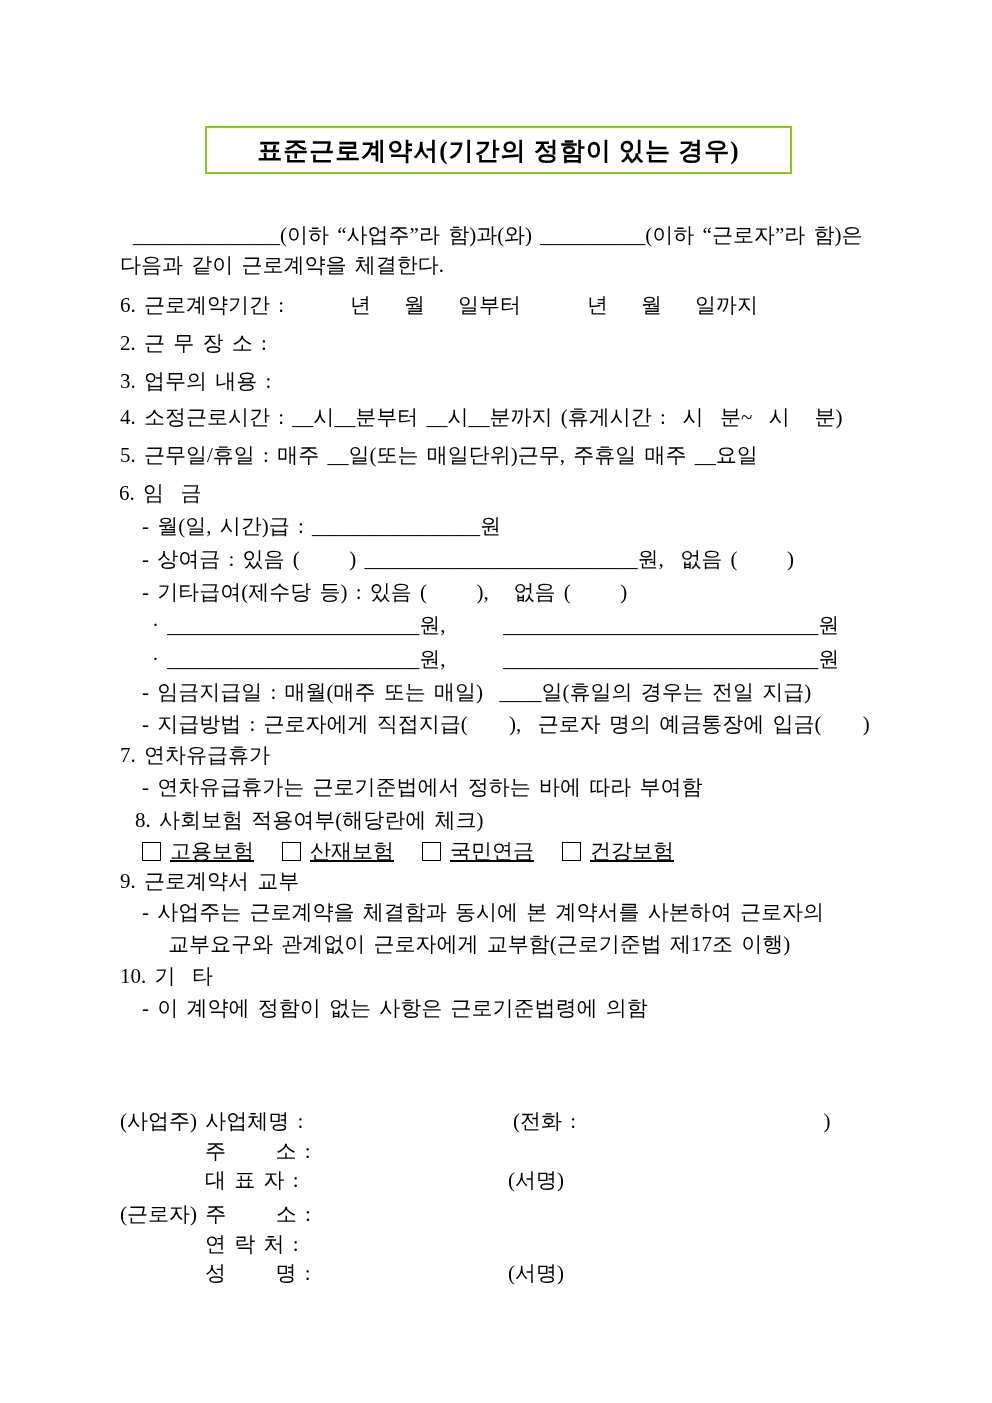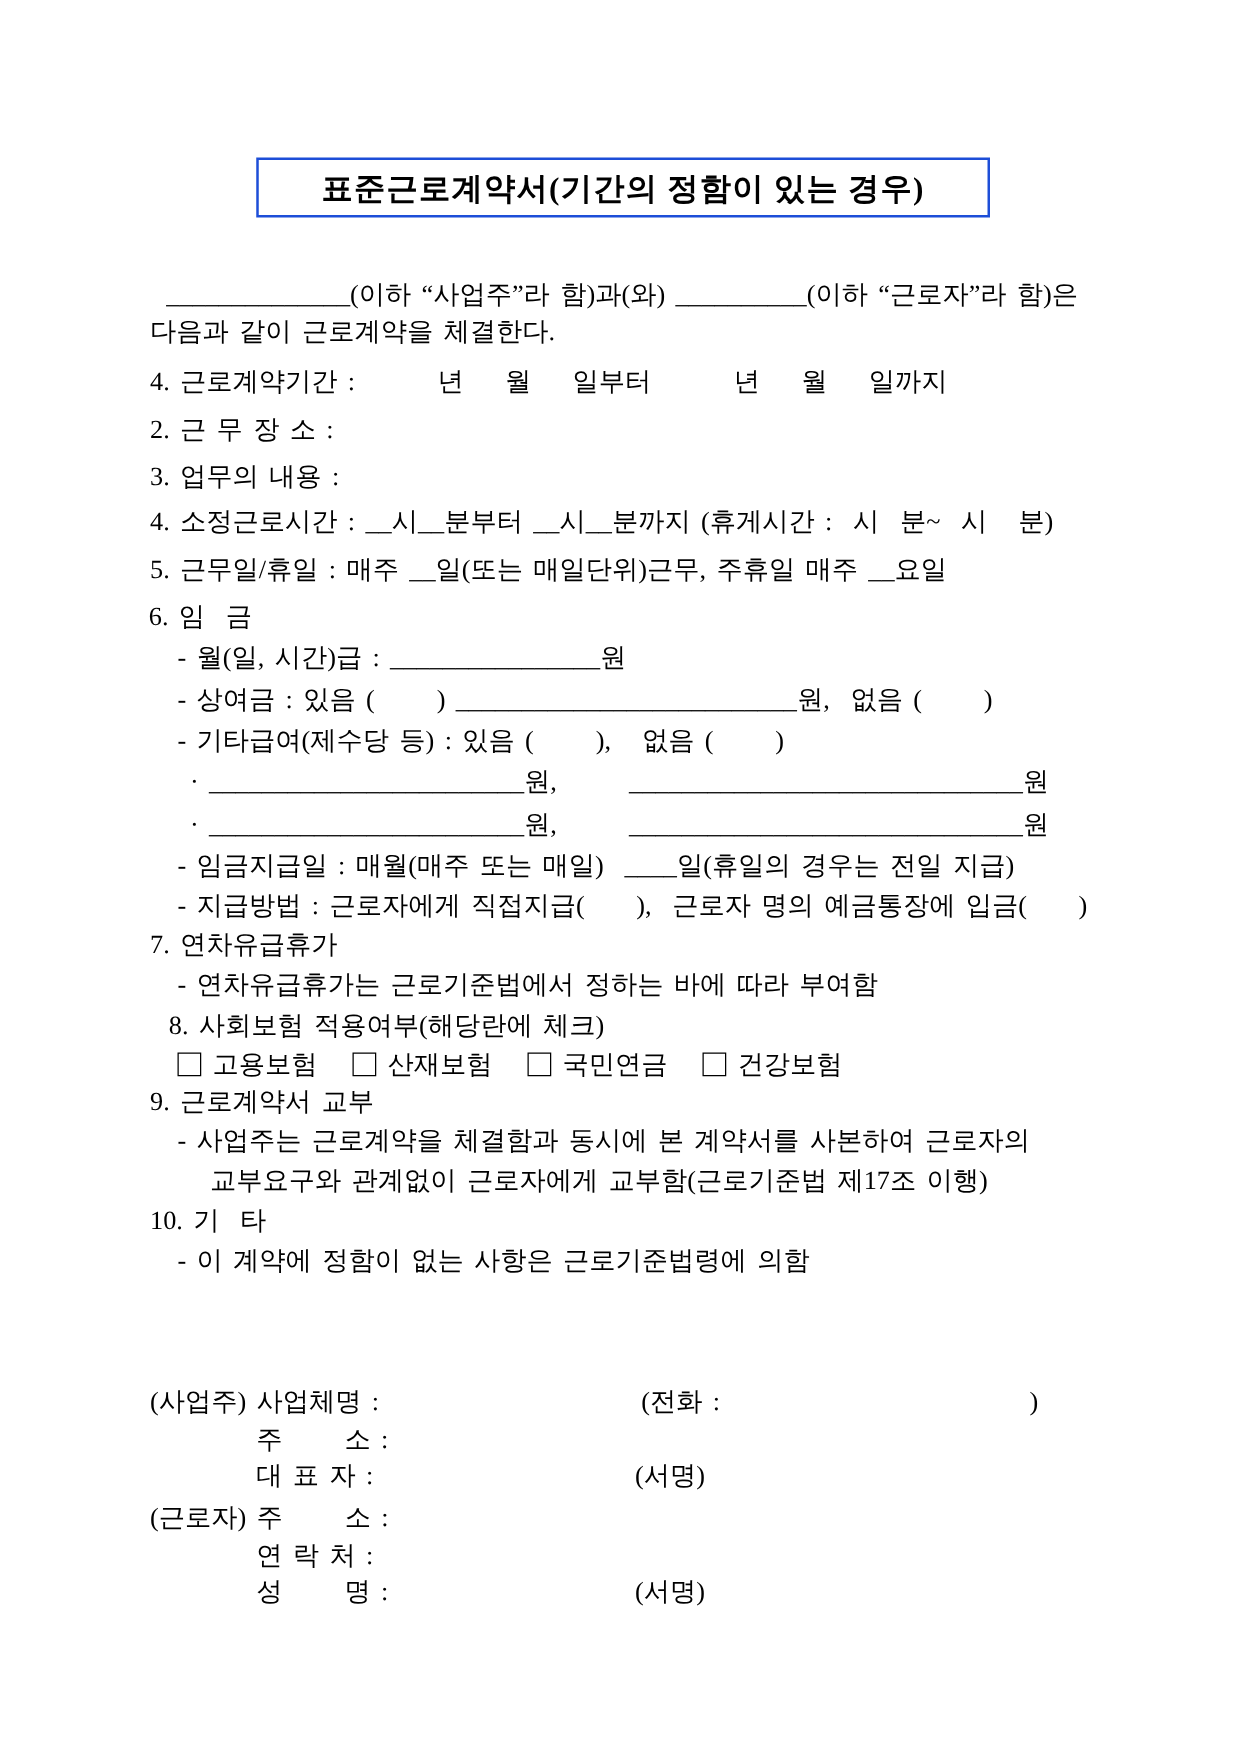--- a/index.html
+++ b/index.html
@@ -8,38 +8,39 @@
     background: #ffffff;
     position: relative;
     font-family: "Liberation Serif", "DejaVu Serif", serif;
     color: #000000;
   }
   .page { position: absolute; inset: 0; }
   .title-box {
     position: absolute;
     left: 205px; top: 126px;
     width: 583px; height: 44px;
-    border: 2px solid #1d4ed8;
+    border: 2px solid #84cc16;
     display: flex; align-items: center; justify-content: center;
   }
   .title-text {
     font-size: 25px; font-weight: bold; letter-spacing: 1px; white-space: pre;
   }
   .line {
     position: absolute;
     font-size: 21px;
     line-height: 27px;
     white-space: pre;
     word-spacing: 3px;
   }
   .center { left: 0; width: 100%; text-align: center; }
   .cb-row {
     position: absolute;
     display: flex; align-items: center; gap: 28px;
     font-size: 21px;
+    text-decoration: underline;
   }
   .cb-opt { display: flex; align-items: center; gap: 9px; }
   .cb-box {
     width: 17px; height: 17px;
     border: 1.6px solid #000000;
     display: inline-block;
     background: #ffffff;
   }
   .cb-label { white-space: pre; }
 </style>
@@ -48,21 +49,21 @@
 
 <div class="page">
 
   <div class="title-box">
     <span class="title-text">표준근로계약서(기간의 정함이 있는 경우)</span>
   </div>
 
   <div class="line" style="left:133px; top:222px;">______________(이하 “사업주”라 함)과(와) __________(이하 “근로자”라 함)은</div>
   <div class="line" style="left:120px; top:252px;">다음과 같이 근로계약을 체결한다.</div>
 
-  <div class="line" style="left:120px; top:292px;">4. 근로계약기간 :        년    월    일부터        년    월    일까지</div>
+  <div class="line" style="left:120px; top:292px;">6. 근로계약기간 :        년    월    일부터        년    월    일까지</div>
   <div class="line" style="left:120px; top:330px;">2. 근 무 장 소 :</div>
   <div class="line" style="left:120px; top:368px;">3. 업무의 내용 :</div>
   <div class="line" style="left:120px; top:404px;">4. 소정근로시간 : __시__분부터 __시__분까지 (휴게시간 :  시  분~  시   분)</div>
   <div class="line" style="left:120px; top:442px;">5. 근무일/휴일 : 매주 __일(또는 매일단위)근무, 주휴일 매주 __요일</div>
 
   <div class="line" style="left:119px; top:480px;">6. 임  금</div>
   <div class="line" style="left:142px; top:513px;">- 월(일, 시간)급 : ________________원</div>
   <div class="line" style="left:142px; top:546px;">- 상여금 : 있음 (      ) __________________________원,  없음 (      )</div>
   <div class="line" style="left:142px; top:579px;">- 기타급여(제수당 등) : 있음 (      ),   없음 (      )</div>
   <div class="line" style="left:152px; top:612px;">· ________________________원,       ______________________________원</div>

